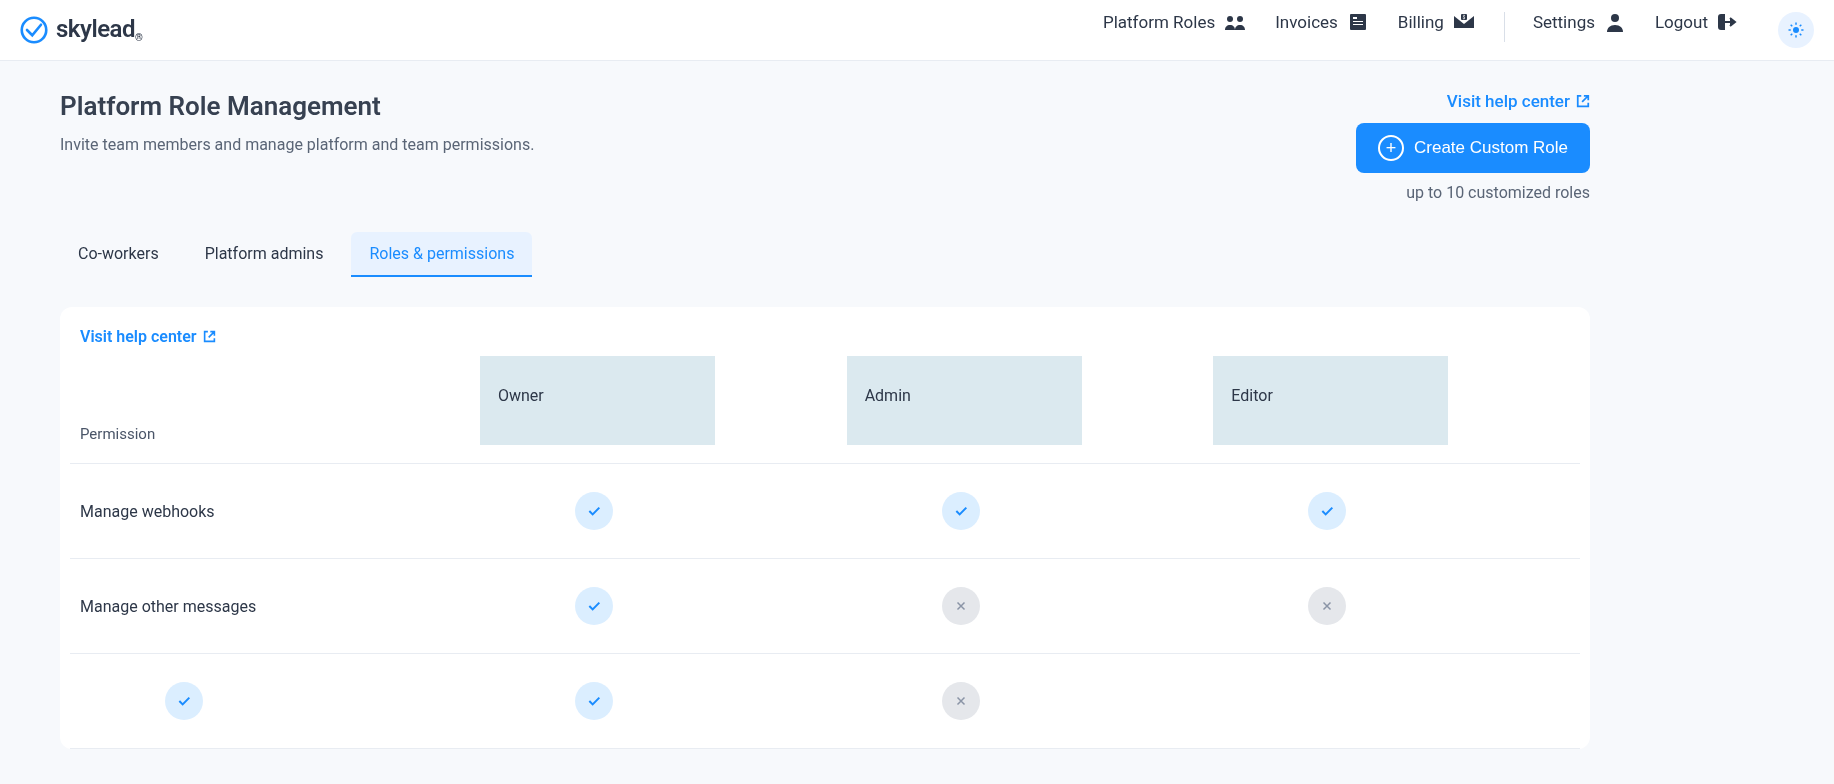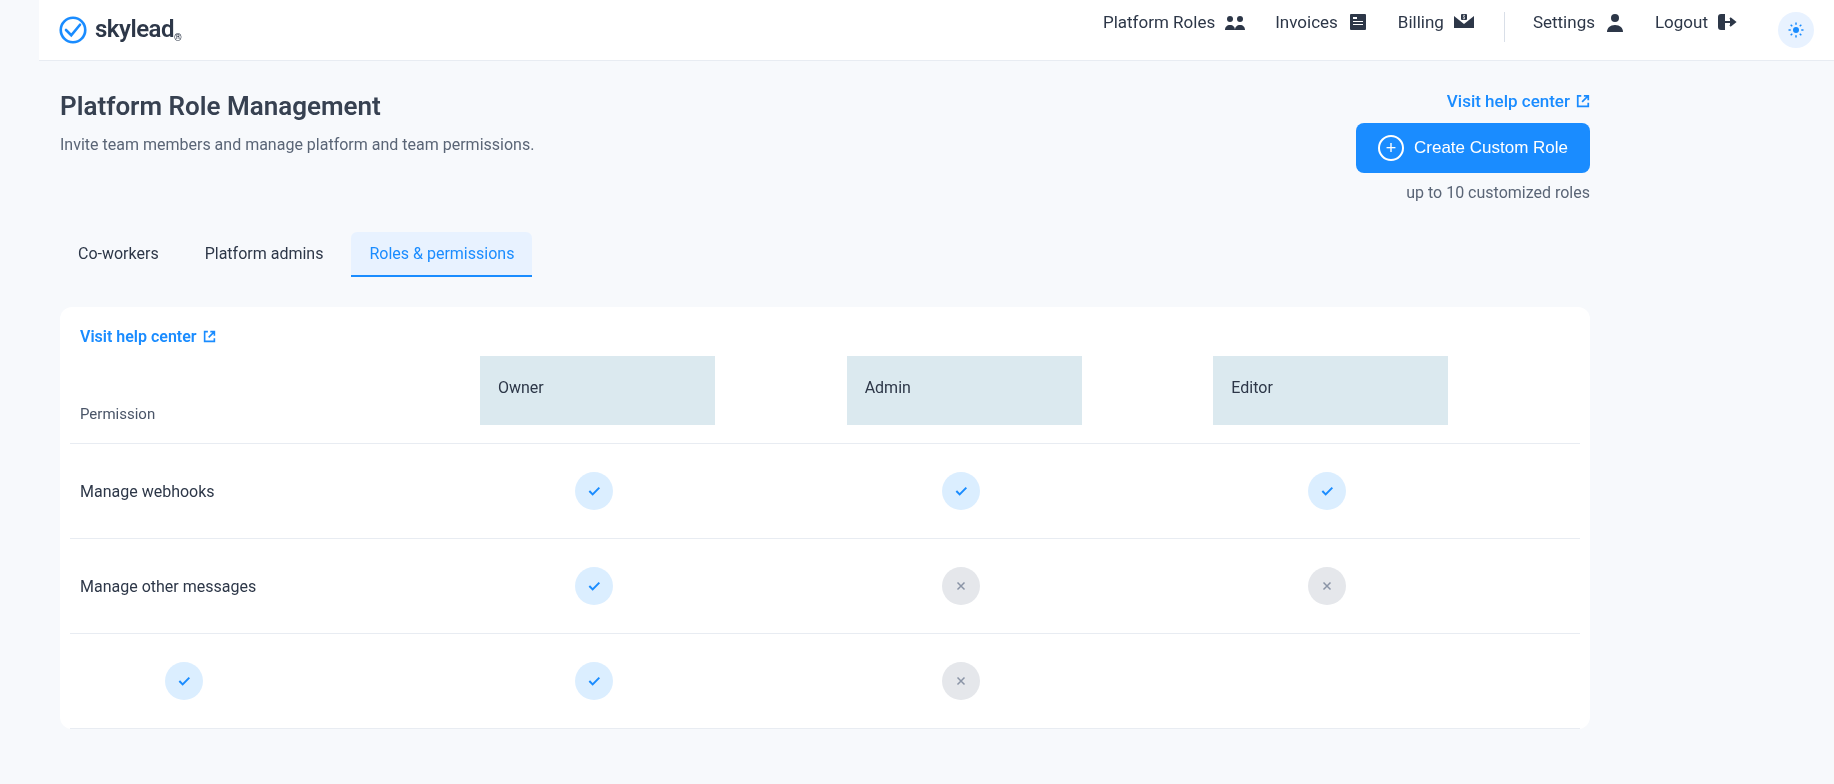--- a/index.html
+++ b/index.html
@@ -10,21 +10,20 @@
     }
     
     
     .header {
       background: #ffffff;
       display: flex;
       align-items: center;
       justify-content: space-between;
       padding: 12px 20px;
       border-bottom: 1px solid #e8ecf2;
-      margin-left: 39px;
     }
     .logo {
       display: flex;
       align-items: center;
       gap: 8px;
       font-size: 24px;
       font-weight: 600;
       color: #2d3748;
     }
     .logo-icon {
@@ -168,25 +167,25 @@
       border-bottom: 1px solid #e8ecf2;
     }
     .perm-header-label {
       font-size: 15px;
       color: #4a5568;
       padding-left: 10px;
       padding-bottom: 2px;
     }
     .role-header {
       background: #dbe9ef;
-      padding: 22px 18px;
+      padding: 30px 18px;
       font-size: 16px;
       color: #2d3748;
       max-width: 235px;
-      height: 69px;
+      height: 89px;
       display: flex;
       align-items: flex-start;
     }
     
     .perm-row {
       display: grid;
       grid-template-columns: 410px 1fr 1fr 1fr;
       align-items: center;
       padding: 28px 0;
       border-bottom: 1px solid #e8ecf2;

